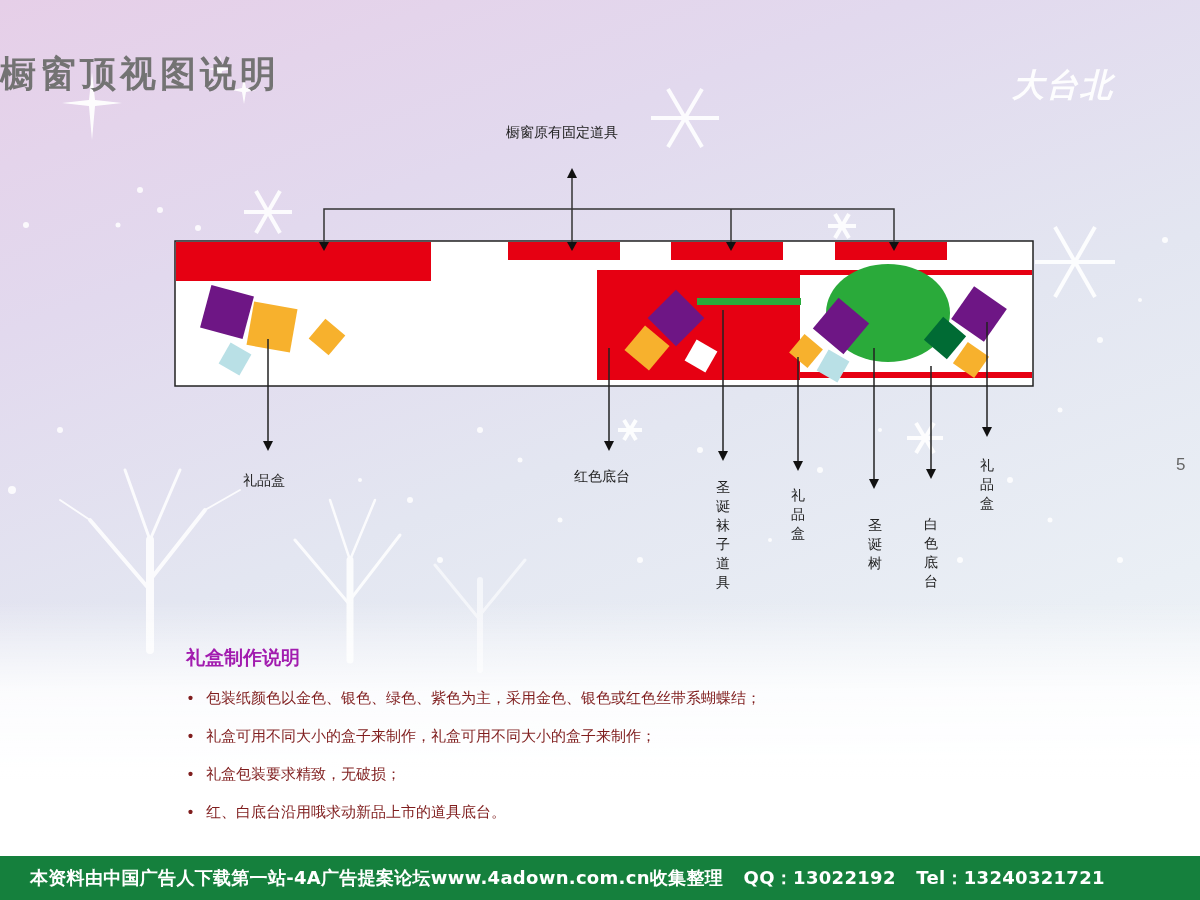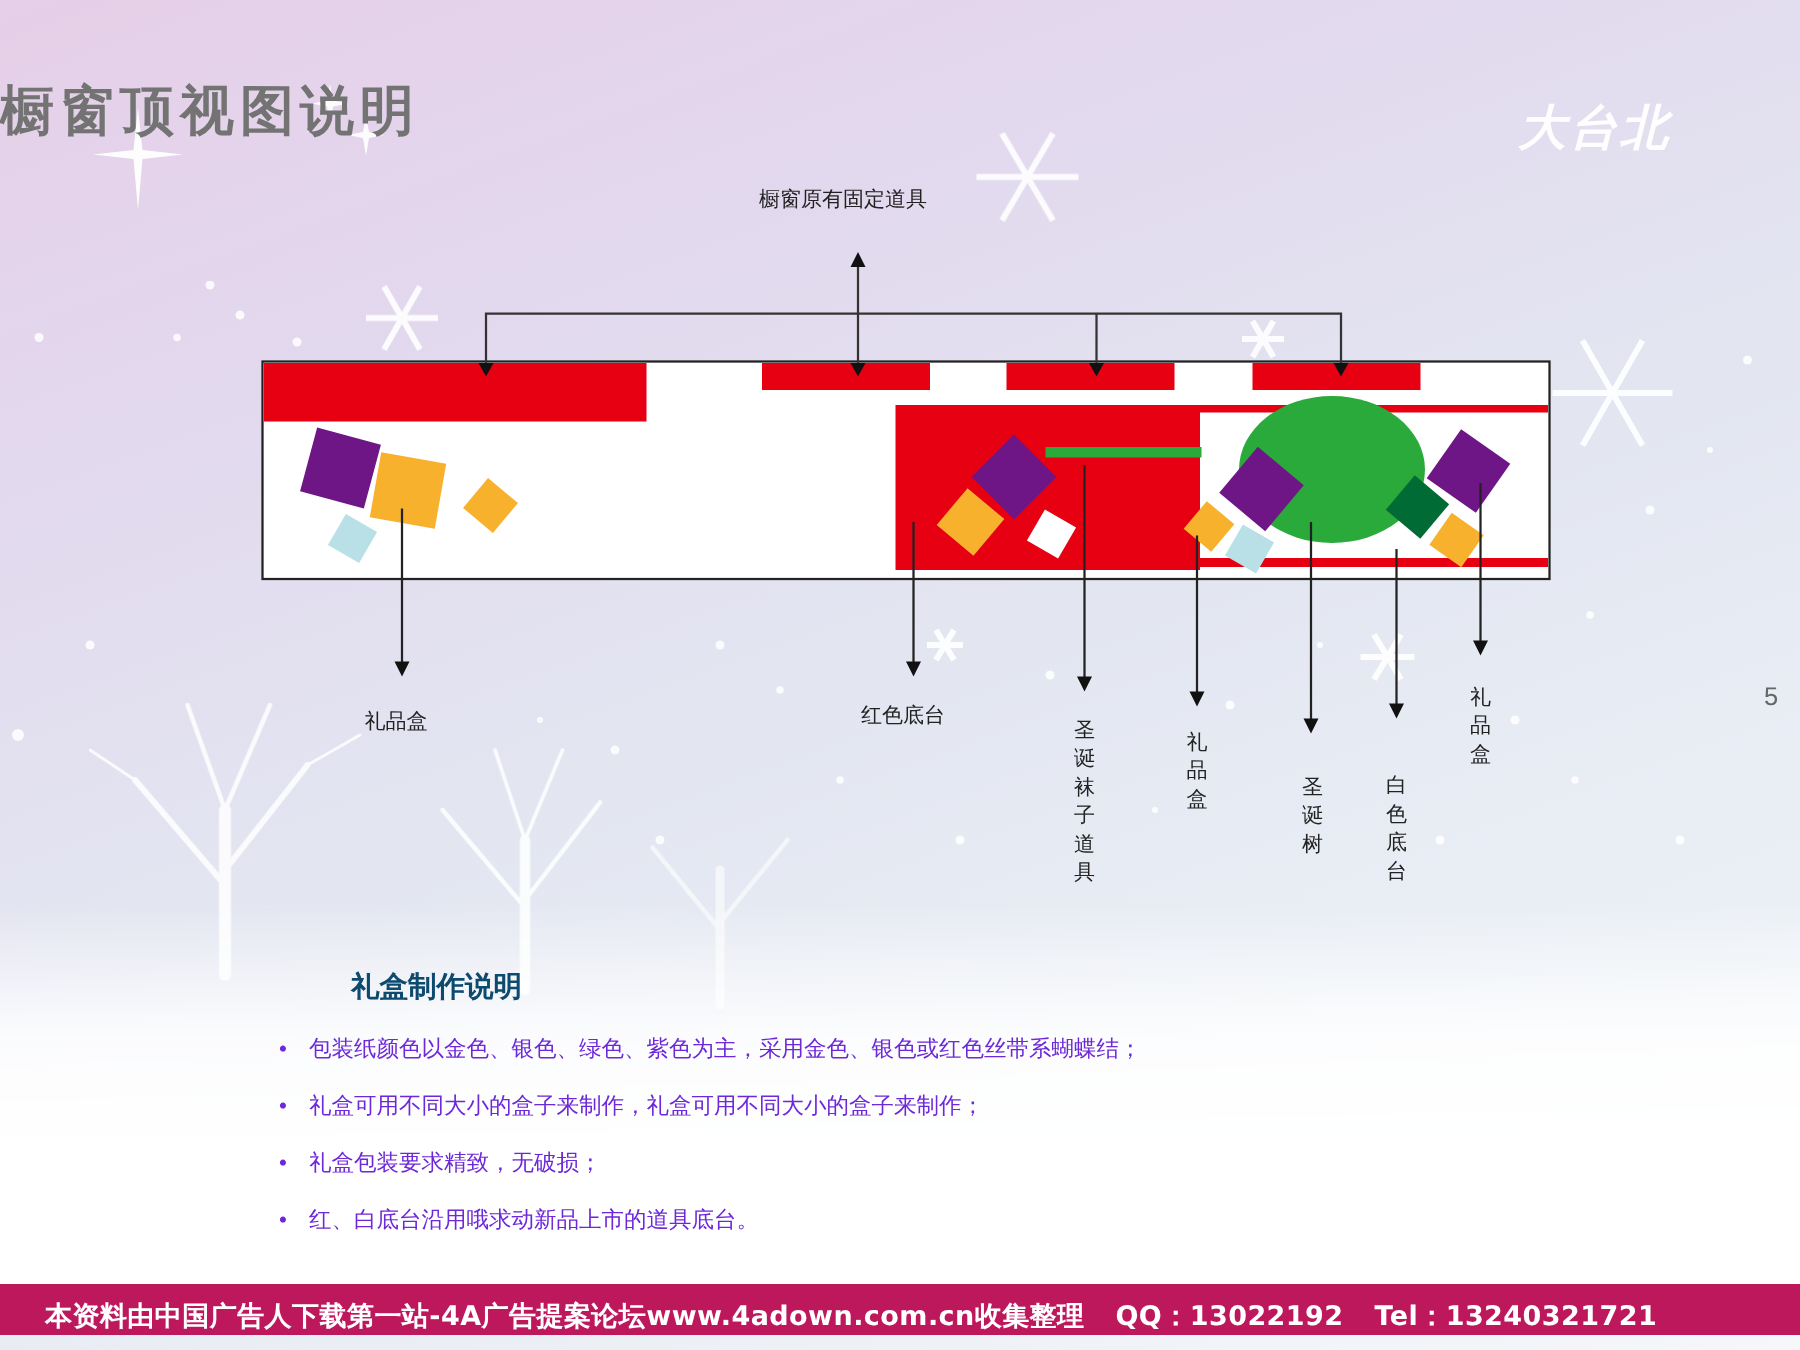--- a/index.html
+++ b/index.html
@@ -25,33 +25,32 @@
     margin-left: 12px;
   }
   .page-num {
     position: absolute; left: 1176px; top: 455px; font-size: 17px; color: #666;
     font-family: "Liberation Sans", sans-serif;
   }
   .lbl { position: absolute; font-size: 14px; color: #222; font-family: "DejaVu Serif", serif; }
   .vlbl { position: absolute; font-size: 14px; color: #222; width: 16px; line-height: 19px; text-align: center; font-family: "DejaVu Serif", serif; word-break: break-all; }
   svg.diagram { position: absolute; left: 0; top: 0; }
   .section-title {
-    position: absolute; left: 186px; top: 645px; font-size: 19px; font-weight: bold; color: #0c4a6e;
+    position: absolute; left: 186px; top: 645px; font-size: 19px; font-weight: bold; color: #a21caf;
     font-family: "DejaVu Sans", sans-serif;
-    margin-left: 48px;
   }
   .bullets { position: absolute; left: 186px; top: 688px; margin: 0; padding: 0; list-style: none; }
   .bullets li {
-    font-size: 15px; color: #6d28d9; height: 38px; line-height: 24px;
-    font-family: Liberation Serif, serif;
+    font-size: 15px; color: #7f1d1d; height: 38px; line-height: 24px;
+    font-family: Liberation Mono, monospace;
   }
   .bullets li .dot { display: inline-block; width: 20px; font-weight: bold; }
   .footer {
-    position: absolute; left: 0; top: 856px; width: 1200px; height: 34px;
-    background: #be185d; color: #ffffff; font-size: 18px; font-weight: bold;
+    position: absolute; left: 0; top: 856px; width: 1200px; height: 44px;
+    background: #15803d; color: #ffffff; font-size: 18px; font-weight: bold;
     line-height: 44px; padding-left: 30px; box-sizing: border-box;
     font-family: "DejaVu Sans", sans-serif; letter-spacing: 0.3px;
   }
   .footer span { margin-right: 14px; }
 </style>
 </head>
 <body>
 
 <div class="bg-layer">
   <svg width="1200" height="900">

